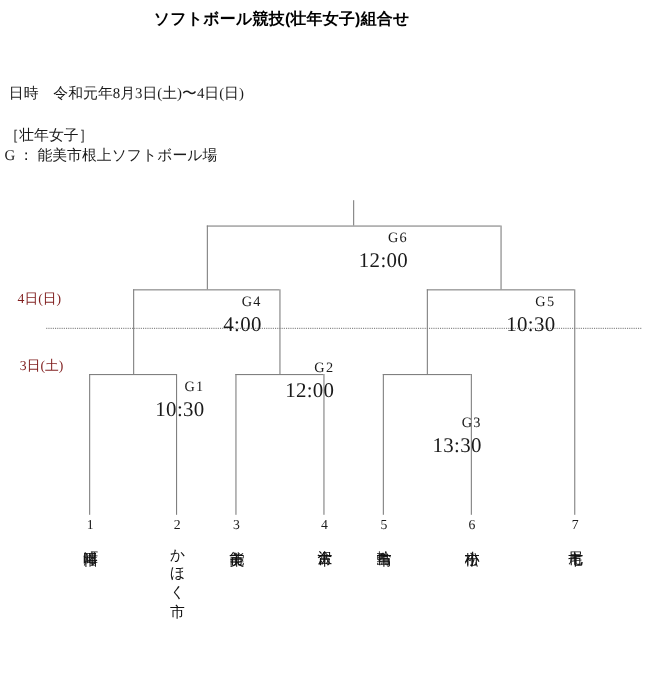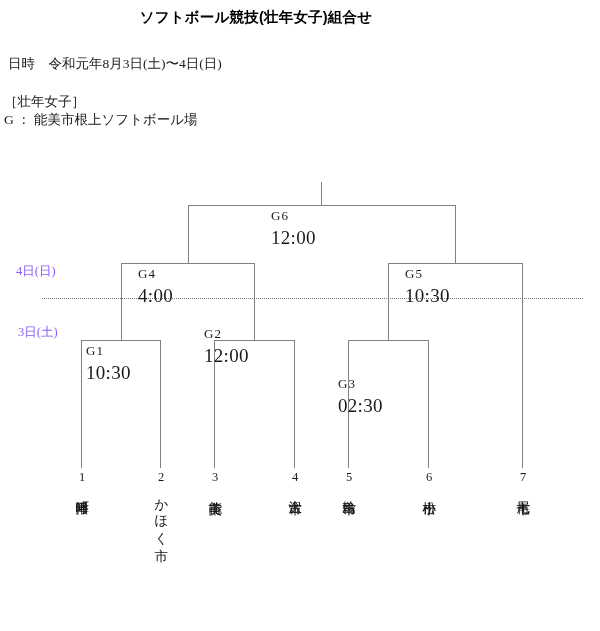--- a/index.html
+++ b/index.html
@@ -30,30 +30,31 @@
     letter-spacing: 0.2px;
     color: #000;
     white-space: nowrap;
   }
 
   .meta-line {
     font-family: "Liberation Serif", "DejaVu Serif", serif;
     font-size: 13.5px;
     color: #1a1a1a;
     white-space: nowrap;
+    margin-top: 21px;
   }
   #datetime-line { left: 8px; top: 55px; }
   #category-line { left: 4px; top: 93px; }
   #venue-line    { left: 4px; top: 111px; text-align: right; }
 
   
   .day-label {
     font-family: "Liberation Serif", "DejaVu Serif", serif;
     font-size: 12.5px;
-    color: #8b5cf6;
+    color: #7f1d1d;
     white-space: nowrap;
   }
   #day-label-sunday   { left: 16px; top: 263px; }
   #day-label-saturday { left: 18px; top: 324px; }
 
   
   .hbar {
     height: 0;
     border-top: 1.3px solid #808080;
   }
@@ -64,21 +65,21 @@
 
   
   #round-divider {
     left: 42px; top: 298px;
     width: 541px; height: 0;
     border-top: 1.2px dotted #7a7a7a;
   }
 
   
   .match-label {
-    text-align: left;
+    text-align: right;
     font-family: "Liberation Serif", "DejaVu Serif", serif;
     color: #1a1a1a;
     white-space: nowrap;
     line-height: 1.0;
   }
   .match-label .code {
     display: block;
     font-size: 13px;
     letter-spacing: 1.2px;
   }
@@ -182,21 +183,21 @@
   <span class="time">10:30</span>
 </div>
 
 <div class="abs match-label" style="left:204px; top:327px; width:100px;">
   <span class="code">G2</span>
   <span class="time">12:00</span>
 </div>
 
 <div class="abs match-label" style="left:338px; top:344px; width:100px;margin-top:33px;">
   <span class="code">G3</span>
-  <span class="time">02:30</span>
+  <span class="time">13:30</span>
 </div>
 
 <div class="abs team" style="left:62px; top:471px;">
   <span class="seed">1</span>
   <span class="tname">津幡町</span>
 </div>
 
 <div class="abs team" style="left:141px; top:471px;">
   <span class="seed">2</span>
   <span class="tname">かほく市</span>

